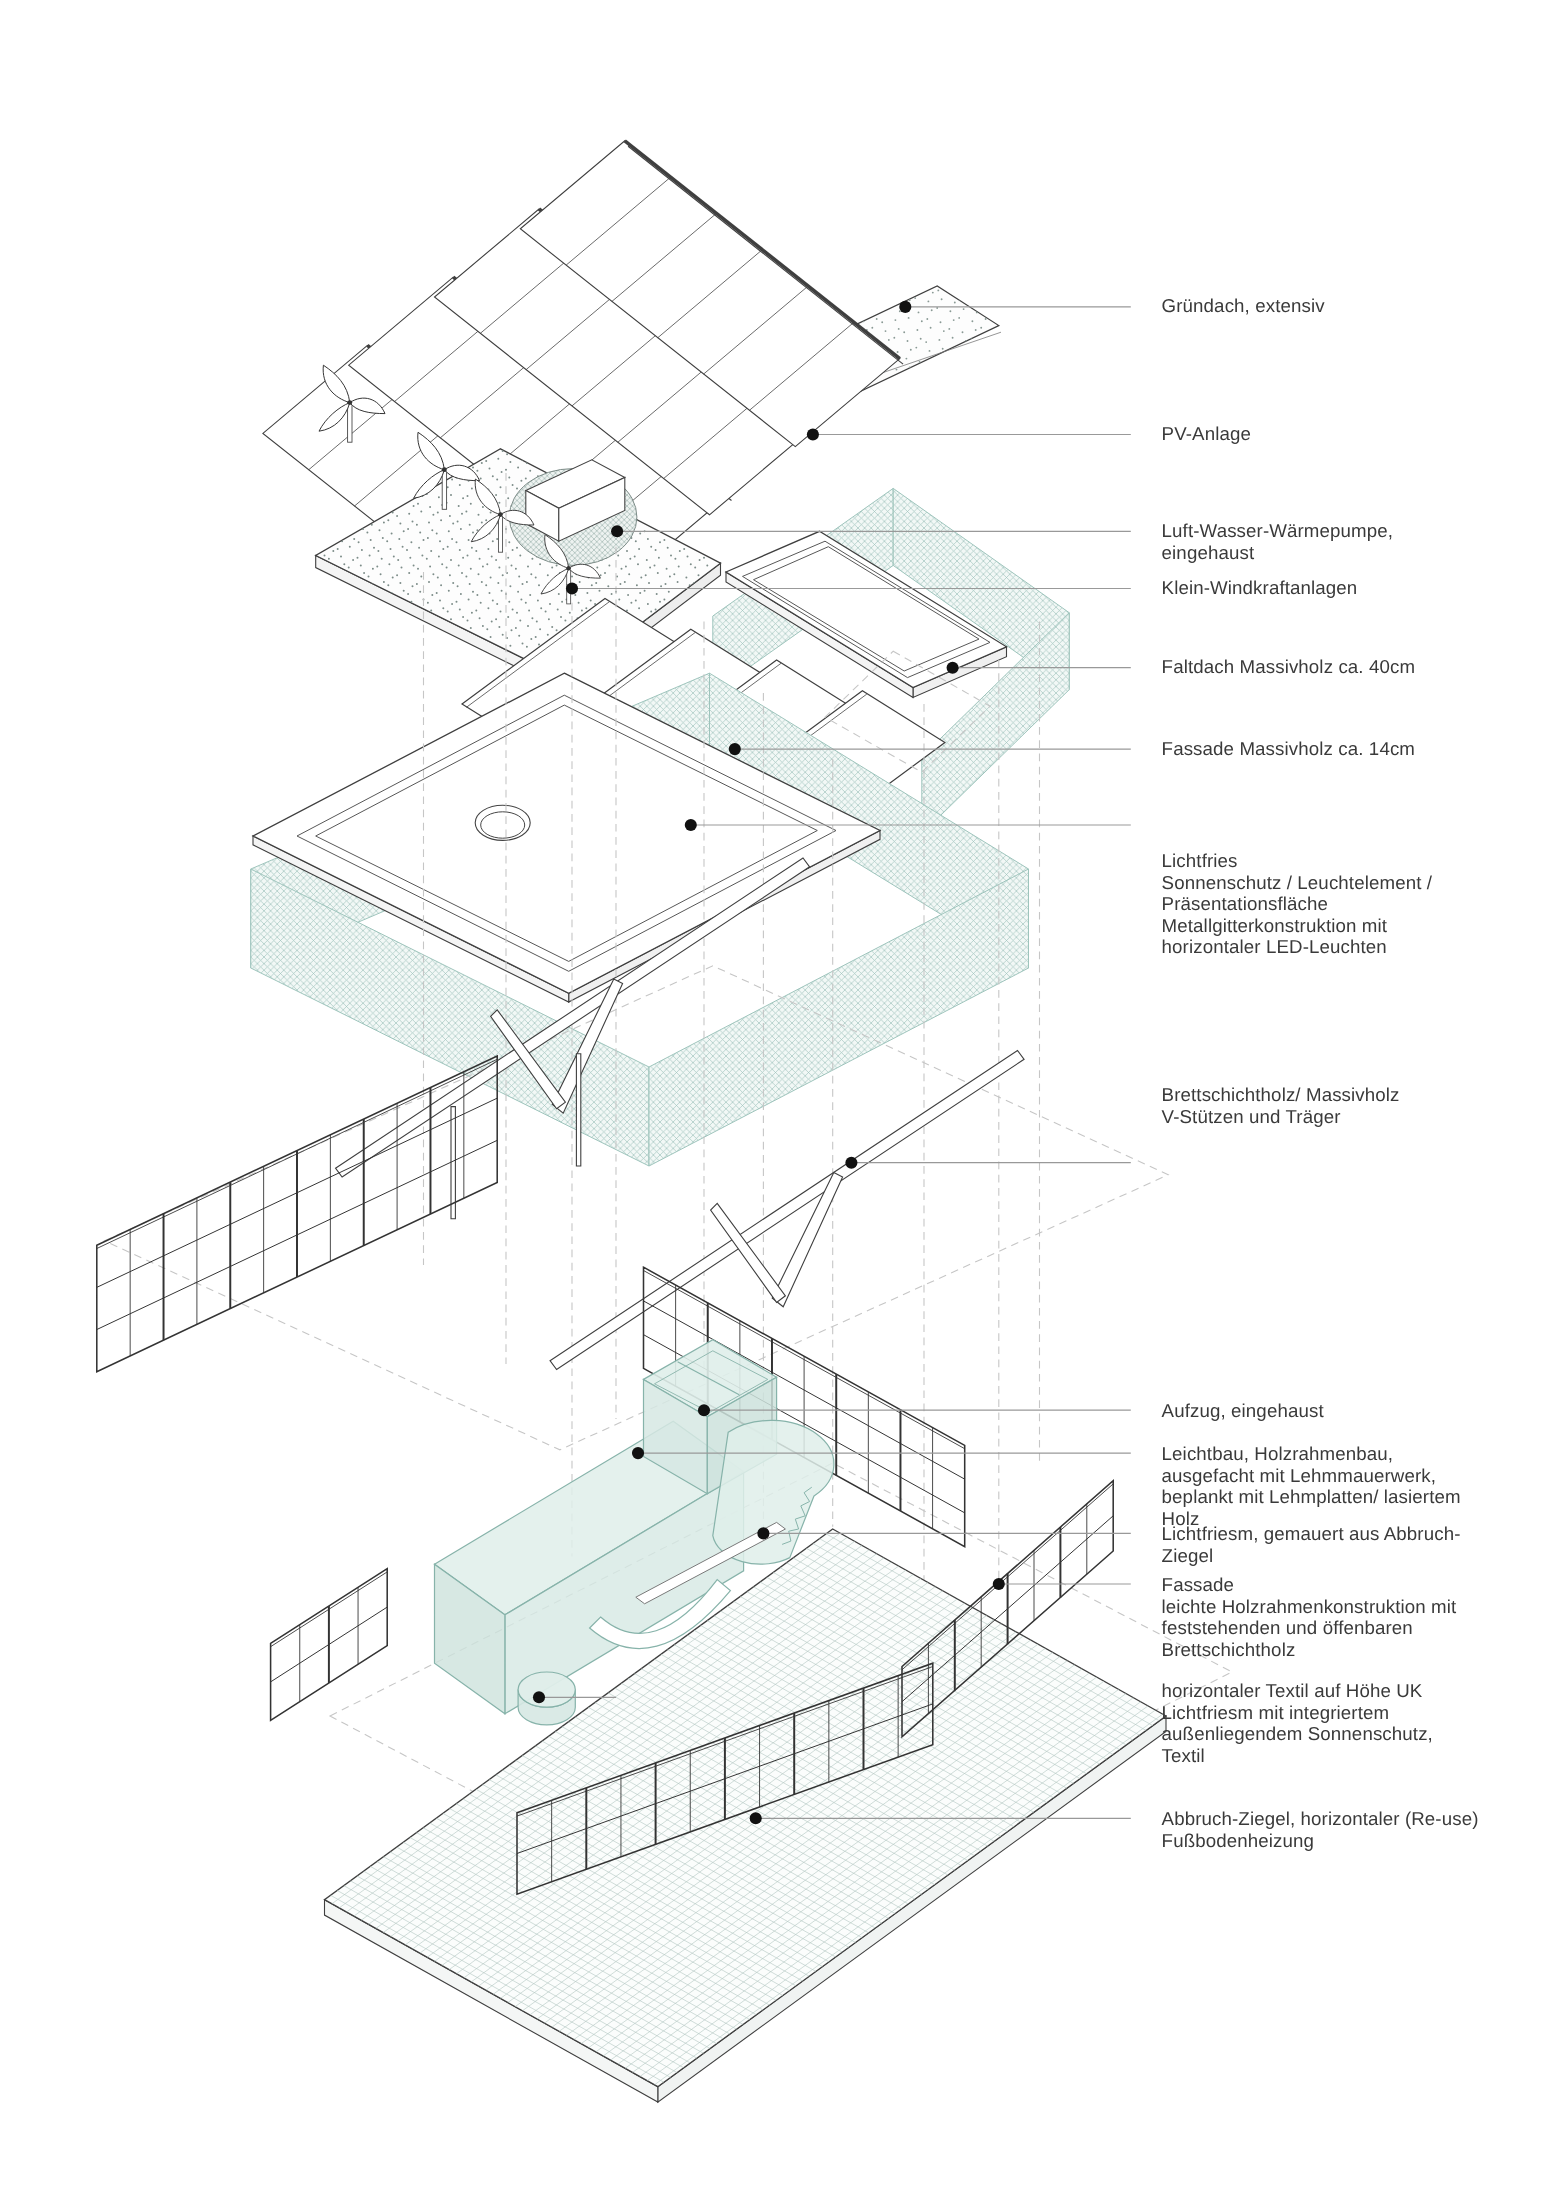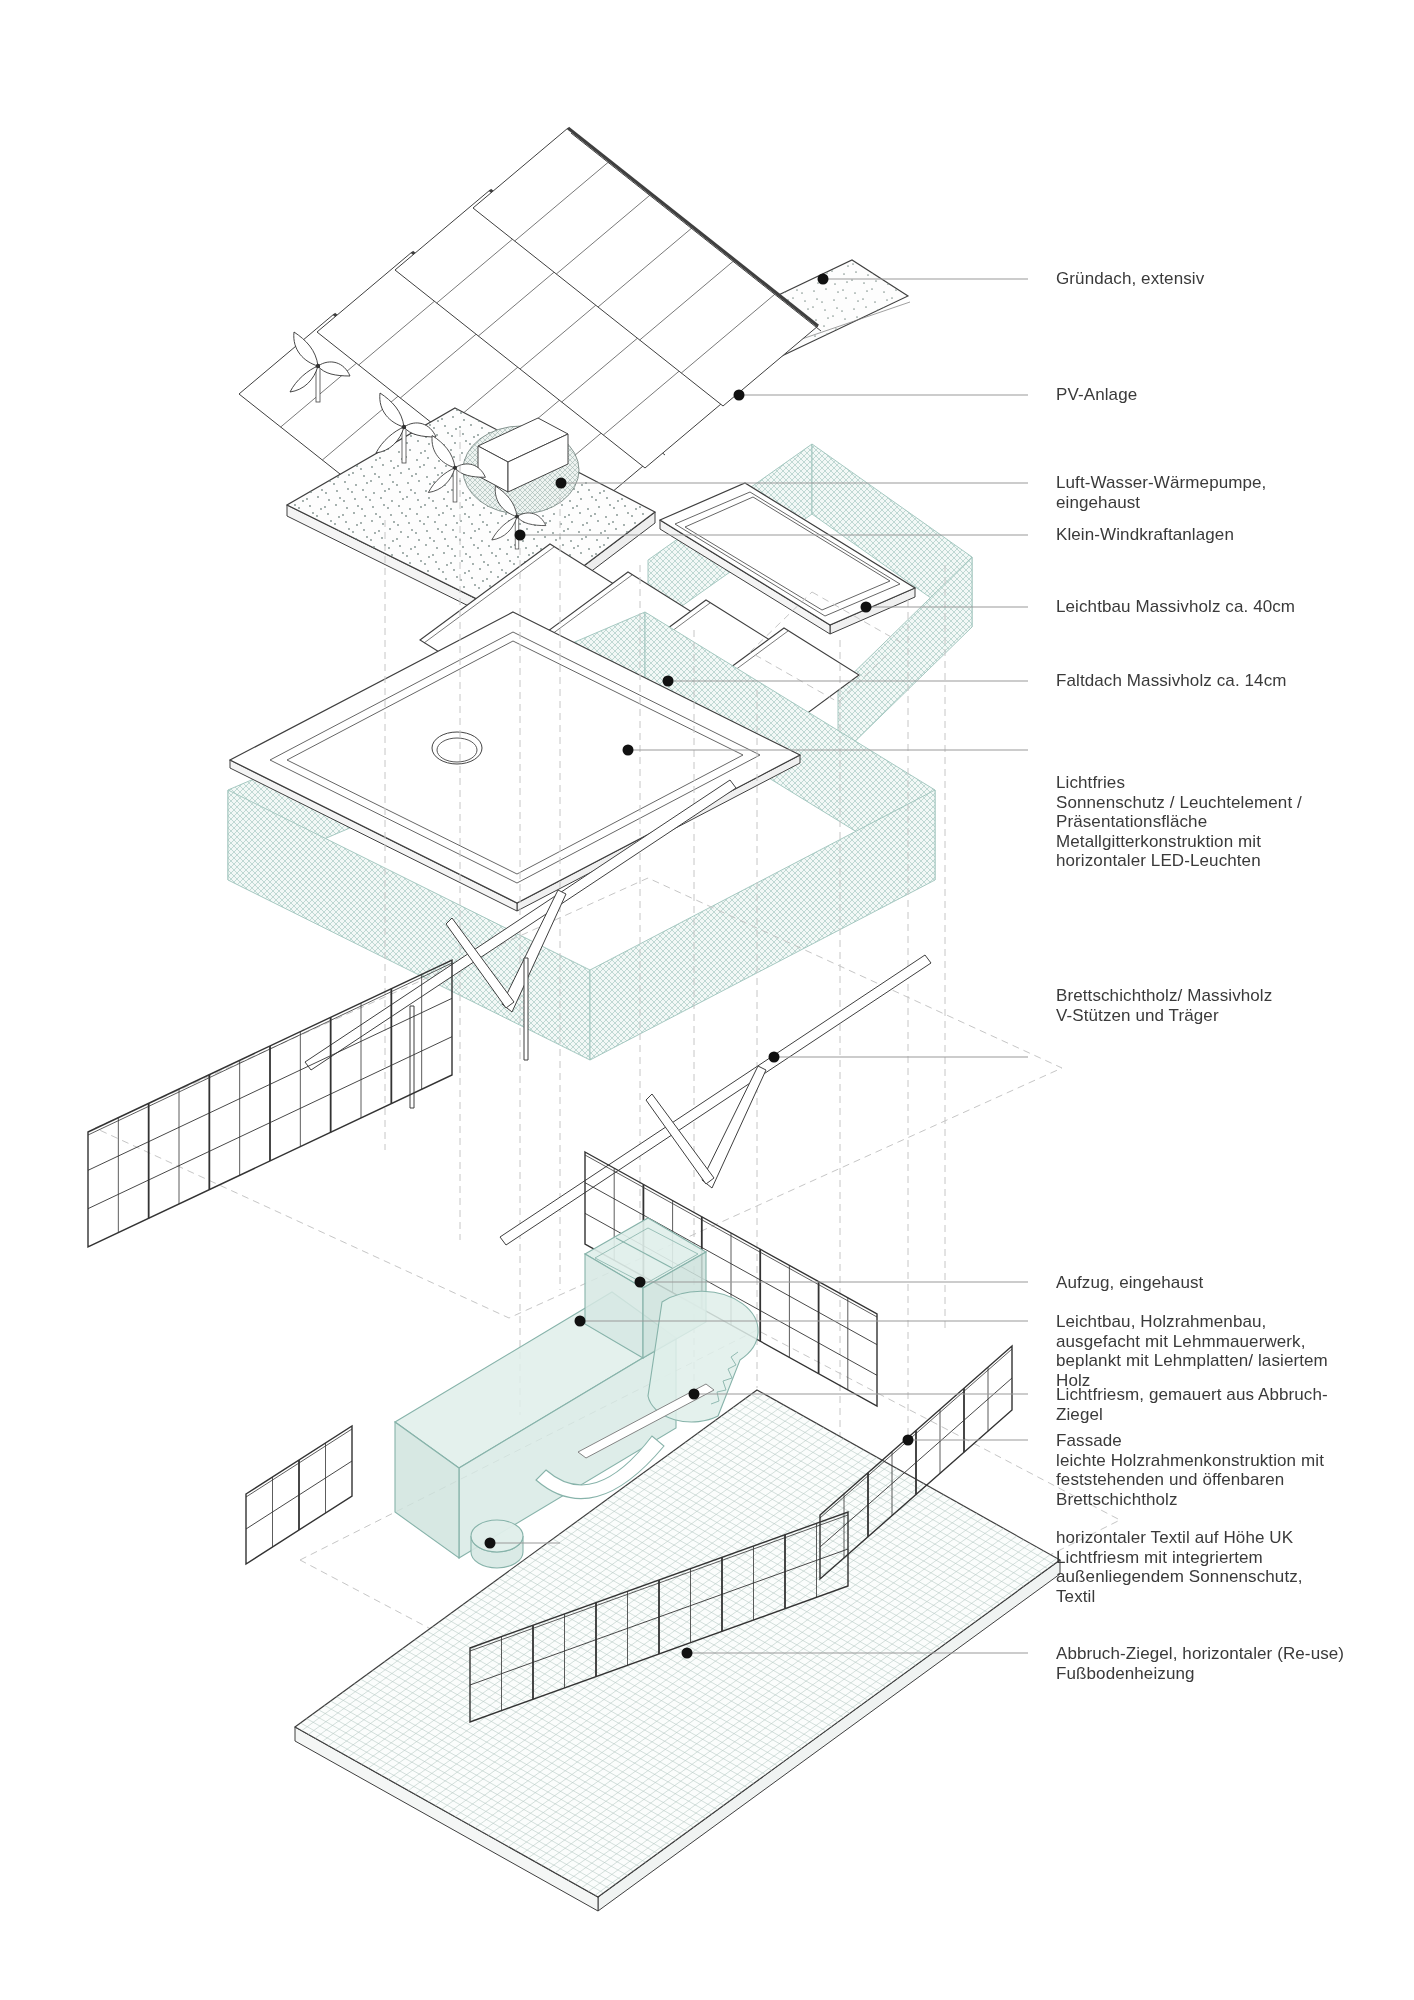--- a/index.html
+++ b/index.html
@@ -2916,22 +2916,22 @@
         </g>
       </g>
 </svg>
 
   <div>
     <div class="label" style="top:269px">Gründach, extensiv</div>
     <div class="label" style="top:385px">PV-Anlage</div>
     <div class="label" style="top:473px">Luft-Wasser-Wärmepumpe,
 eingehaust</div>
     <div class="label" style="top:525px">Klein-Windkraftanlagen</div>
-    <div class="label" style="top:597px">Leichtbau Massivholz ca. 40cm</div>
-    <div class="label" style="top:671px">Faltdach Massivholz ca. 14cm</div>
+    <div class="label" style="top:597px">Faltdach Massivholz ca. 40cm</div>
+    <div class="label" style="top:671px">Fassade Massivholz ca. 14cm</div>
     <div class="label" style="top:773px">Lichtfries
 Sonnenschutz / Leuchtelement /
 Präsentationsfläche
 Metallgitterkonstruktion mit
 horizontaler LED-Leuchten</div>
     <div class="label" style="top:986px">Brettschichtholz/ Massivholz
 V-Stützen und Träger</div>
     <div class="label" style="top:1273px">Aufzug, eingehaust</div>
     <div class="label" style="top:1312px">Leichtbau, Holzrahmenbau,
 ausgefacht mit Lehmmauerwerk,

